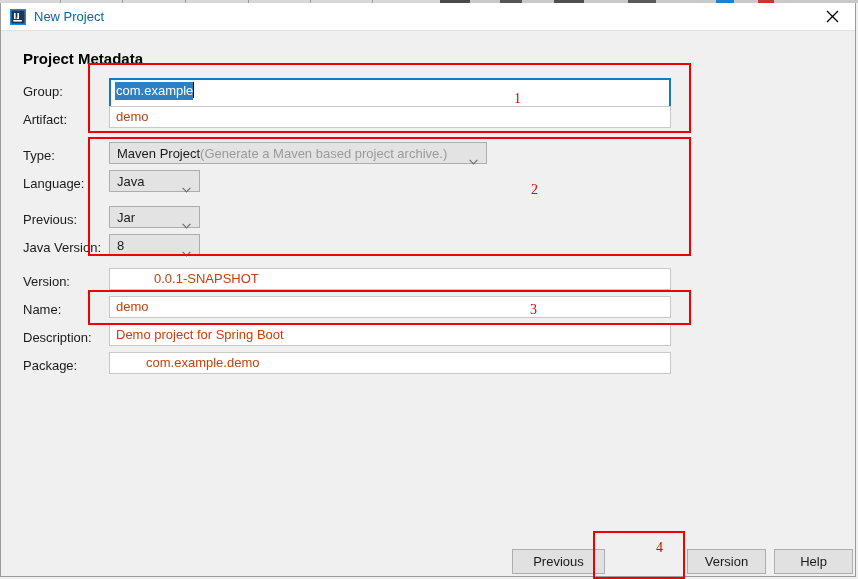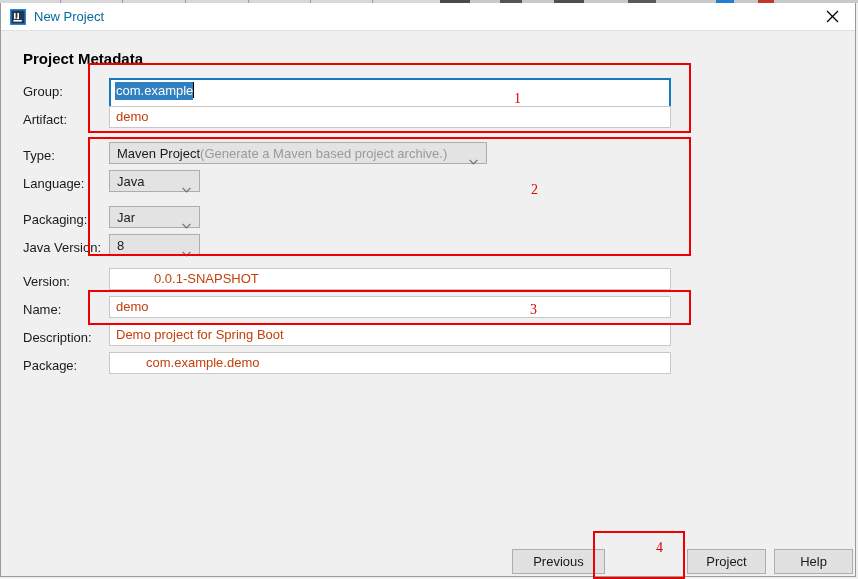--- a/index.html
+++ b/index.html
@@ -250,21 +250,21 @@
     </div>
 
     <div class="content">
 
       <div class="section-heading">Project Metadata</div>
 
       <div class="fld-label" style="left:22px; top:53px;">Group:</div>
       <div class="fld-label" style="left:22px; top:81px;">Artifact:</div>
       <div class="fld-label" style="left:22px; top:117px;">Type:</div>
       <div class="fld-label" style="left:22px; top:145px;">Language:</div>
-      <div class="fld-label" style="left:22px; top:181px;">Packaging:</div>
+      <div class="fld-label" style="left:22px; top:181px;">Previous:</div>
       <div class="fld-label" style="left:22px; top:209px;">Java Version:</div>
       <div class="fld-label" style="left:22px; top:243px;">Version:</div>
       <div class="fld-label" style="left:22px; top:271px;">Name:</div>
       <div class="fld-label" style="left:22px; top:299px;">Description:</div>
       <div class="fld-label" style="left:22px; top:327px;">Package:</div>
 
       <div class="focusfield" style="left:108px; top:47px; width:562px;">
         <span class="seltext">com.example</span>
         <span class="caret" style="left: 82px;"></span>
       </div>
@@ -311,21 +311,21 @@
 
       <div class="tinput" style="left:108px; top:237px; width:562px;padding-left:44px;">0.0.1-SNAPSHOT</div>
 
       <div class="tinput" style="left:108px; top:265px; width:562px;">demo</div>
 
       <div class="tinput" style="left:108px; top:293px; width:562px;">Demo project for Spring Boot</div>
 
       <div class="tinput" style="left:108px; top:321px; width:562px;padding-left:36px;">com.example.demo</div>
 
       <div class="btn" style="left:511px; top:518px; width:93px;">Previous</div>
-      <div class="btn" style="left:686px; top:518px; width:79px;">Project</div>
+      <div class="btn" style="left:686px; top:518px; width:79px;">Version</div>
       <div class="btn" style="left:773px; top:518px; width:79px;">Help</div>
 
       <div class="redbox" style="left:87px; top:32px; width:603px; height:70px;"></div>
       <div class="rednum" style="left:513px; top:60px;">1</div>
 
       <div class="redbox" style="left:87px; top:106px; width:603px; height:119px;"></div>
       <div class="rednum" style="left:530px; top:151px;">2</div>
 
       <div class="redbox" style="left:87px; top:259px; width:603px; height:35px;"></div>
       <div class="rednum" style="left:529px; top:271px;">3</div>

